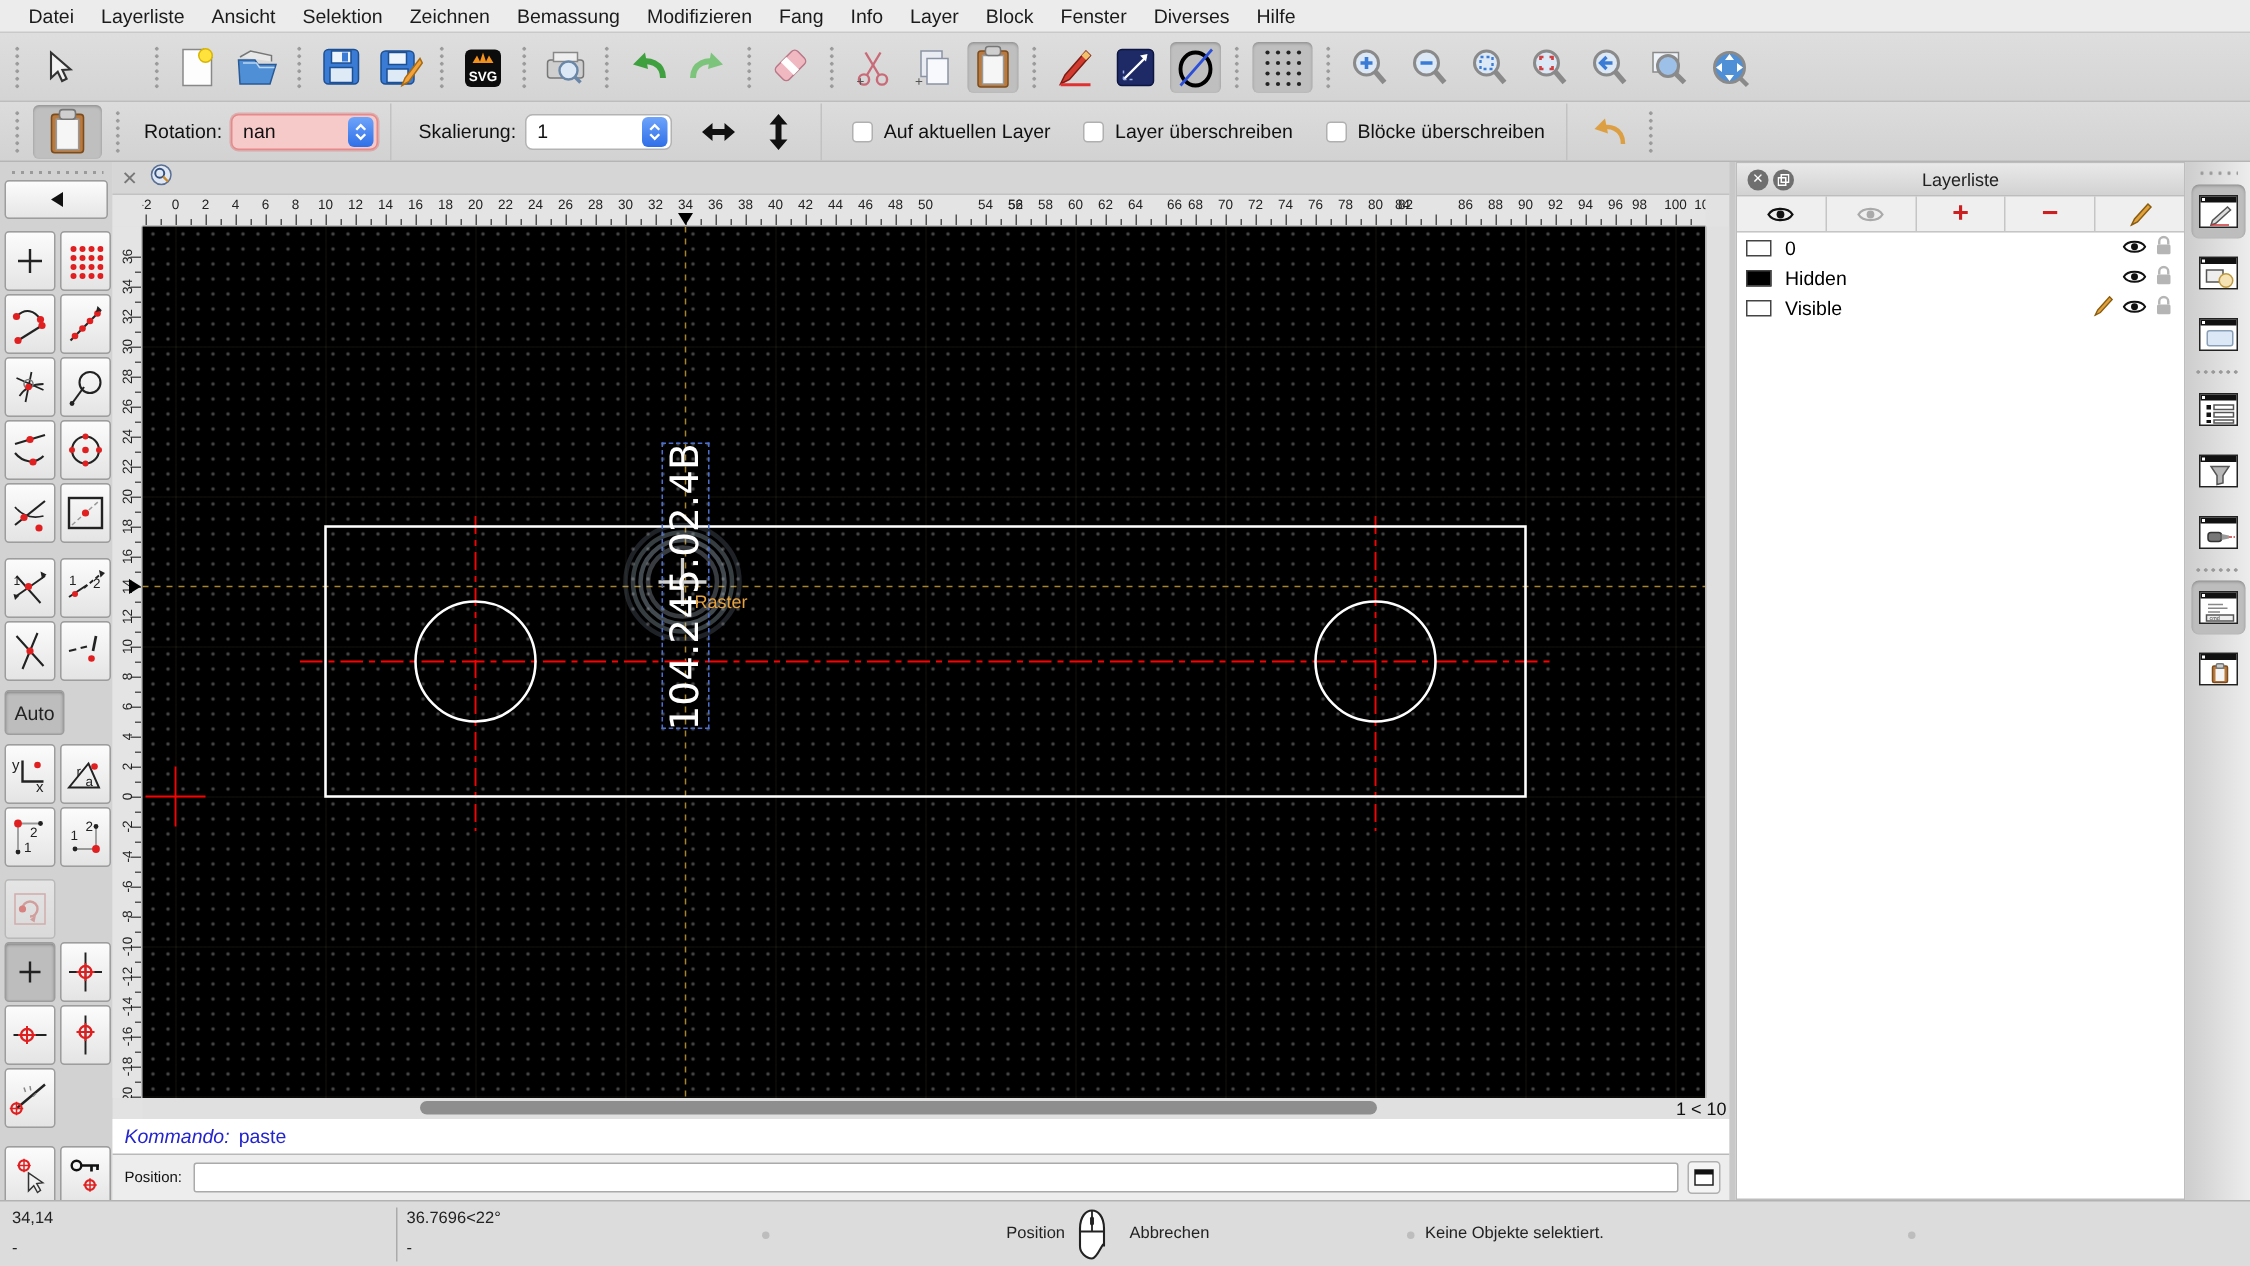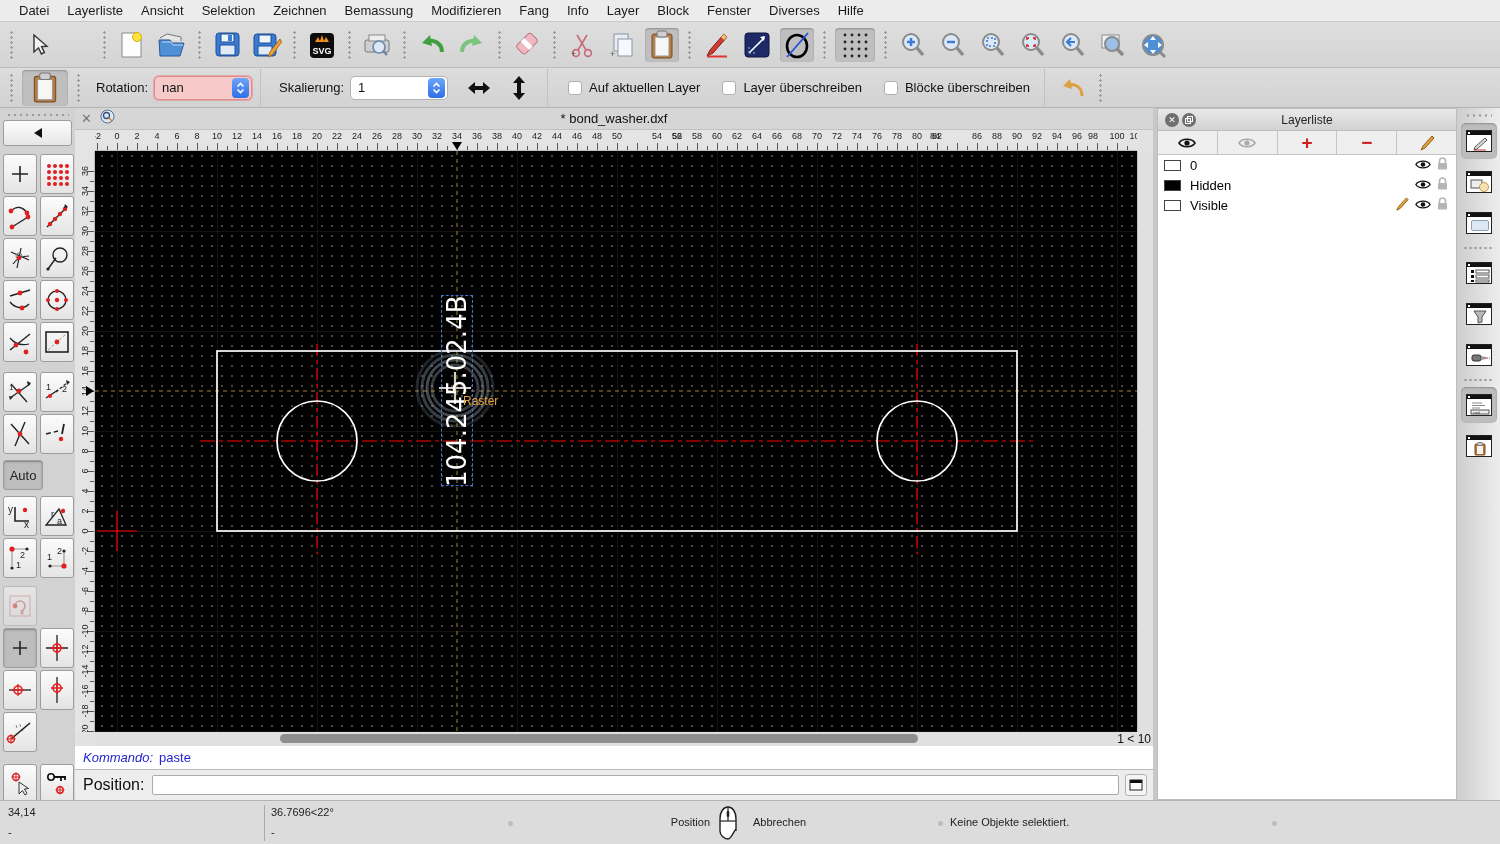--- a/index.html
+++ b/index.html
@@ -90,21 +90,21 @@
   #scrollrow { position:absolute; left:20px; top:624px; width:1058px; height:14px; background:#e0e0e0; }
   #hthumb { position:absolute; left:185px; top:2px; width:638px; height:9px; border-radius:5px; background:#8e8e8e; }
   #grid-indicator { position:absolute; right:2px; top:0; font-size:12px; color:#111; }
 
   #cmdline { position:absolute; left:0; top:638px; width:1078px; height:24px; background:#fff;
     border-bottom:1px solid #b9b9b9; display:flex; align-items:center; padding-left:8px; }
   #cmd-label { color:#2424cc; font-size:13px; font-style:italic;text-align:right; }
   #cmd-value { color:#2424cc; font-size:13px; margin-left:6px; }
   #posrow { position:absolute; left:0; top:662px; width:1078px; height:30px; background:#ededed;
     display:flex; align-items:center; padding-left:8px; }
-  #pos-label { font-size:16px; color:#111; margin-right:8px; }
+  #pos-label { font-size:10px; color:#111; margin-right:8px; }
   #pos-input { flex:1; height:20px; background:#fff; border:1px solid #aaa; border-radius:2px; margin-right:6px; }
   #pos-btn { width:22px; height:22px; border:1px solid #b0b0b0; border-radius:3px; background:#f4f4f4;
     display:flex; align-items:center; justify-content:center; margin-right:6px; }
 
   
   #pasted-text-box { position:absolute; left:346px; top:144px; width:32px; height:191px;
     border:1px dashed #4a6fd0; }
   #pasted-text-box span { position:absolute; left:0; top:0; display:block; width:191px; height:32px;
     line-height:31px; font-size:26px; color:#fff; white-space:nowrap;
     transform:rotate(-90deg) translate(-191px,0); transform-origin:top left;
@@ -715,21 +715,20 @@
   <div id="center">
     <div id="tabbar">
       <span style="margin-left:6px;color:#777;font-size:13px">✕</span>
       <span style="margin-left:8px">
         <svg width="15" height="15" viewBox="0 0 15 15">
             <circle cx="7.5" cy="7.5" r="6.5" fill="#dfe7f2" stroke="#5a6f94"></circle>
             <circle cx="6.5" cy="6.5" r="3" fill="none" stroke="#33507e" stroke-width="1.3"></circle>
             <line x1="8.8" y1="8.8" x2="12" y2="12" stroke="#c98a2e" stroke-width="1.6"></line>
           </svg>
       </span>
-      <span id="tab-title">* bond_washer.dxf</span>
     </div>
     <div id="corner"></div>
     <div id="hruler">
         <div class="htick" style="left: 2px; height: 7px;"></div>
         <div class="hlab" style="left: -9px;">-2</div>
         <div class="htick" style="left: 12px; height: 4px;"></div>
         <div class="htick" style="left: 22px; height: 7px;"></div>
         <div class="hlab" style="left: 11px;">0</div>
         <div class="htick" style="left: 32px; height: 4px;"></div>
         <div class="htick" style="left: 42px; height: 7px;"></div>
@@ -822,21 +821,21 @@
         <div class="htick" style="left: 622px; height: 7px;"></div>
         <div class="hlab" style="left: 611px;">60</div>
         <div class="htick" style="left: 632px; height: 4px;"></div>
         <div class="htick" style="left: 642px; height: 7px;"></div>
         <div class="hlab" style="left: 631px;">62</div>
         <div class="htick" style="left: 652px; height: 4px;"></div>
         <div class="htick" style="left: 662px; height: 7px;"></div>
         <div class="hlab" style="left: 651px;">64</div>
         <div class="htick" style="left: 672px; height: 4px;"></div>
         <div class="htick" style="left: 682px; height: 7px;"></div>
-        <div class="hlab" style="left: 671px;">66</div>
+        <div class="hlab" style="left: 671px; text-align: right;">66</div>
         <div class="htick" style="left: 692px; height: 4px;"></div>
         <div class="htick" style="left: 702px; height: 7px;"></div>
         <div class="hlab" style="left: 691px;">68</div>
         <div class="htick" style="left: 712px; height: 4px;"></div>
         <div class="htick" style="left: 722px; height: 7px;"></div>
         <div class="hlab" style="left: 711px;">70</div>
         <div class="htick" style="left: 732px; height: 4px;"></div>
         <div class="htick" style="left: 742px; height: 7px;"></div>
         <div class="hlab" style="left: 731px;">72</div>
         <div class="htick" style="left: 752px; height: 4px;"></div>

